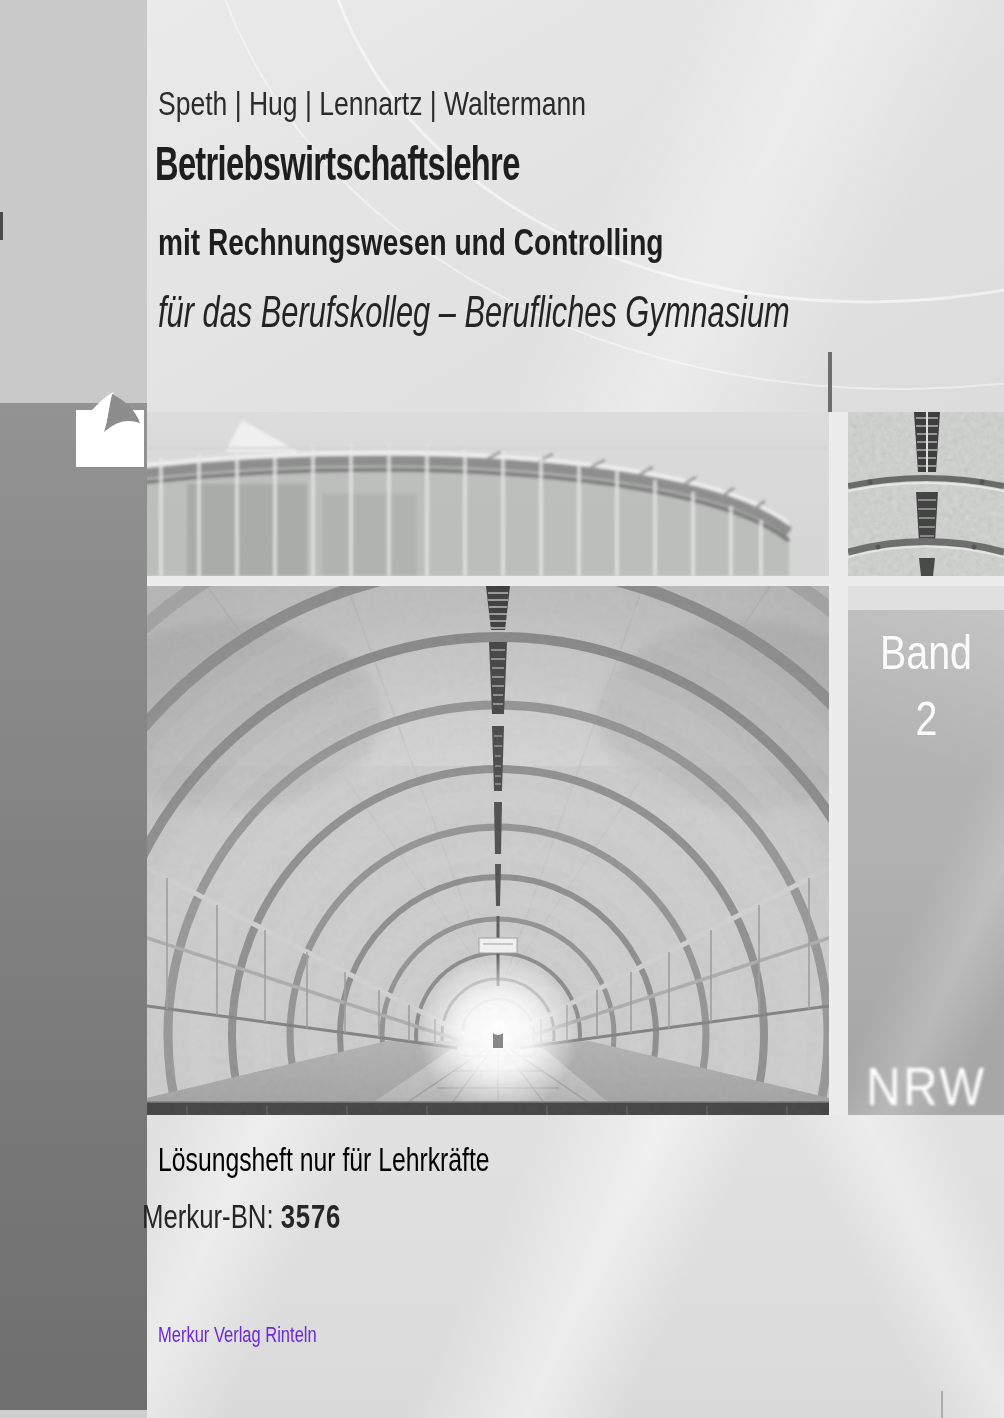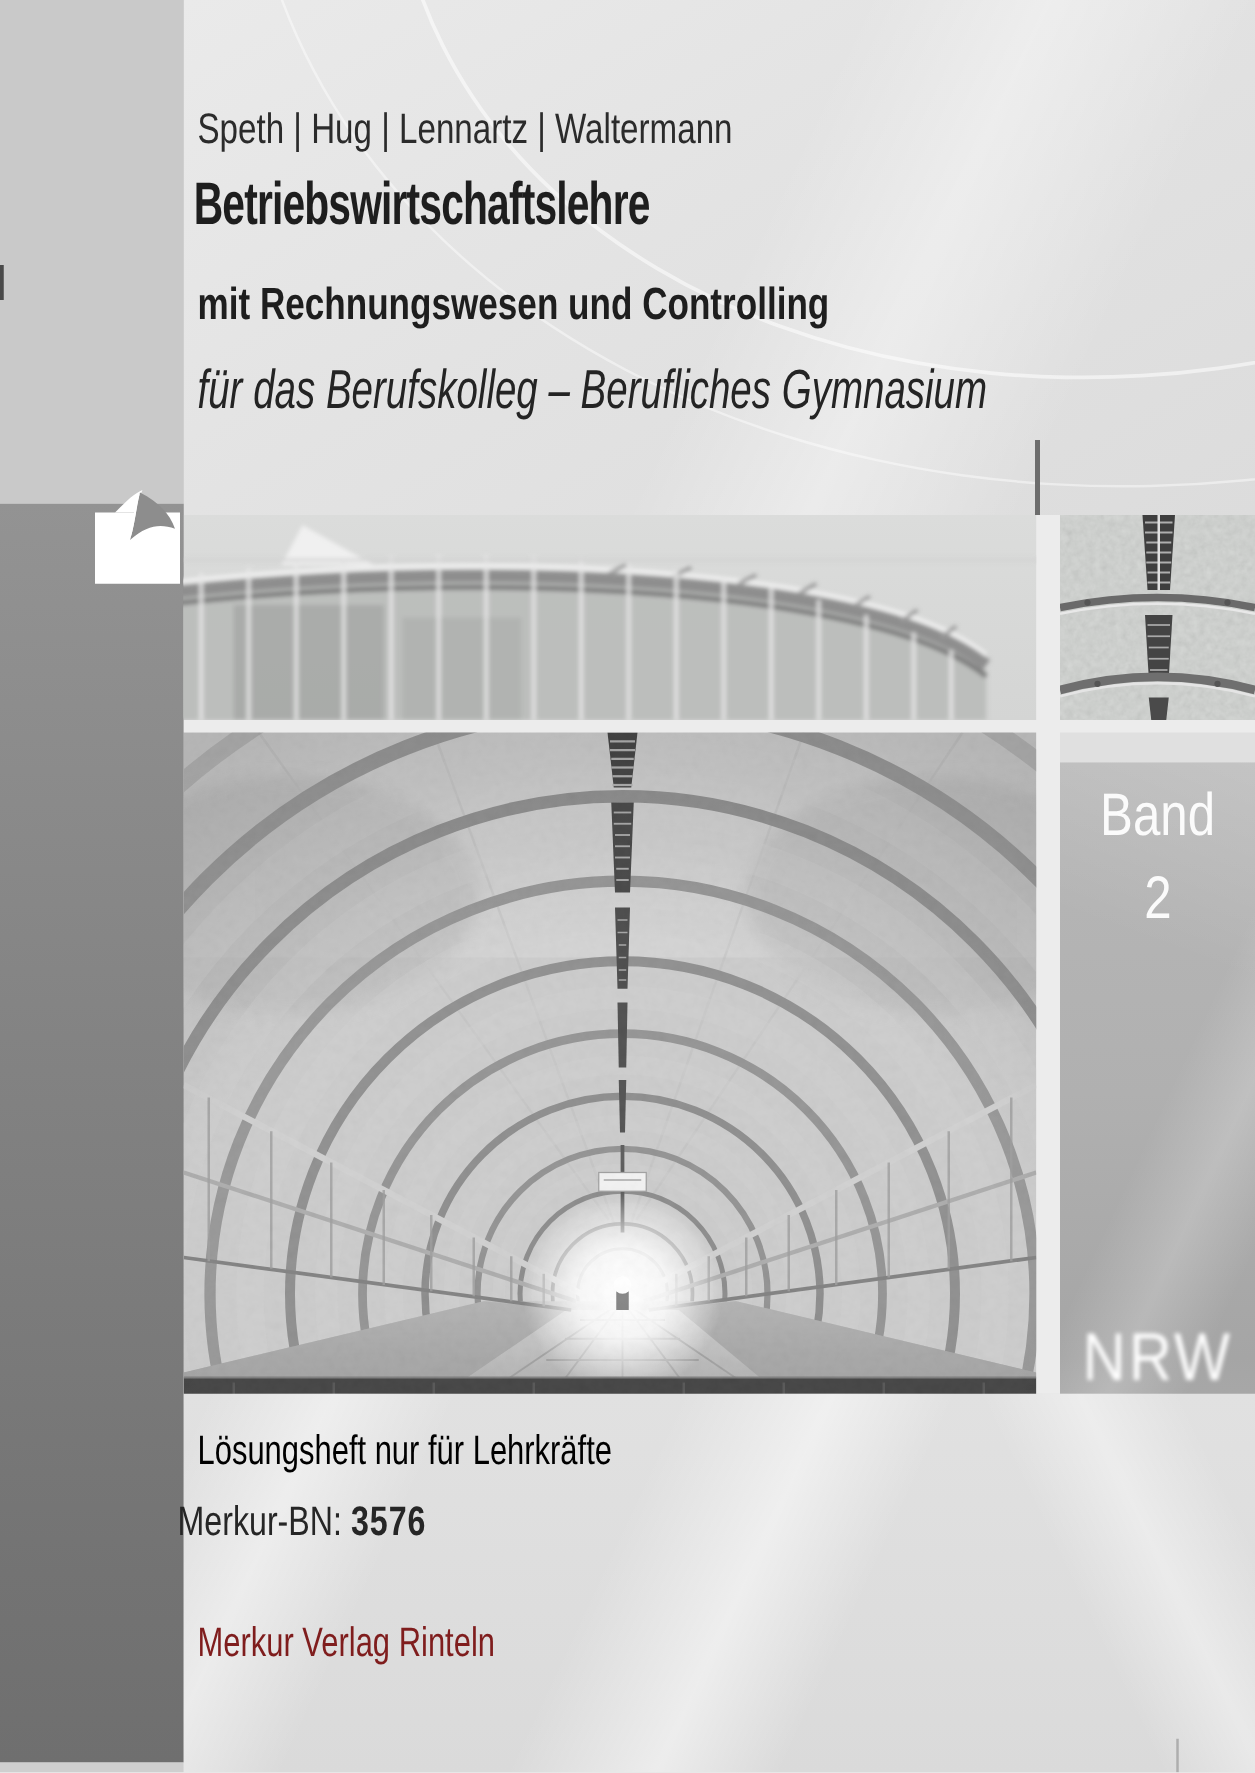--- a/index.html
+++ b/index.html
@@ -74,21 +74,21 @@
       linear-gradient(115deg, rgba(255,255,255,0) 2%, rgba(255,255,255,.45) 12%, rgba(255,255,255,0) 22%),
       linear-gradient(115deg, rgba(255,255,255,0) 40%, rgba(255,255,255,.5) 52%, rgba(255,255,255,0) 62%),
       linear-gradient(64deg, rgba(255,255,255,0) 78%, rgba(255,255,255,.4) 86%, rgba(255,255,255,0) 94%),
       linear-gradient(180deg,#e1e1e1,#dadada); }
 
   .note-line  { left:158px; top:1141px; font-size:33px; color:#000000; }
   .note-line .cond { transform:scaleX(.75); }
   .order-line { left:142px; top:1198px; font-size:33px; color:#262626; }
   .order-line .cond { transform:scaleX(.78); }
   .order-line .num { font-weight:700; letter-spacing:1px; }
-  .publisher-line { left:158px; top:1295px; font-size:33px; color:#7f1d1d; }
+  .publisher-line { left:158px; top:1322px; font-size:22px; color:#6d28d9; }
   .publisher-line .cond { transform:scaleX(.75); }
 </style>
 </head>
 <body>
 
 <div class="cover">
 
   <div class="abs top-area">
     <div class="swoosh2"></div>
     <div class="swoosh1"></div>

